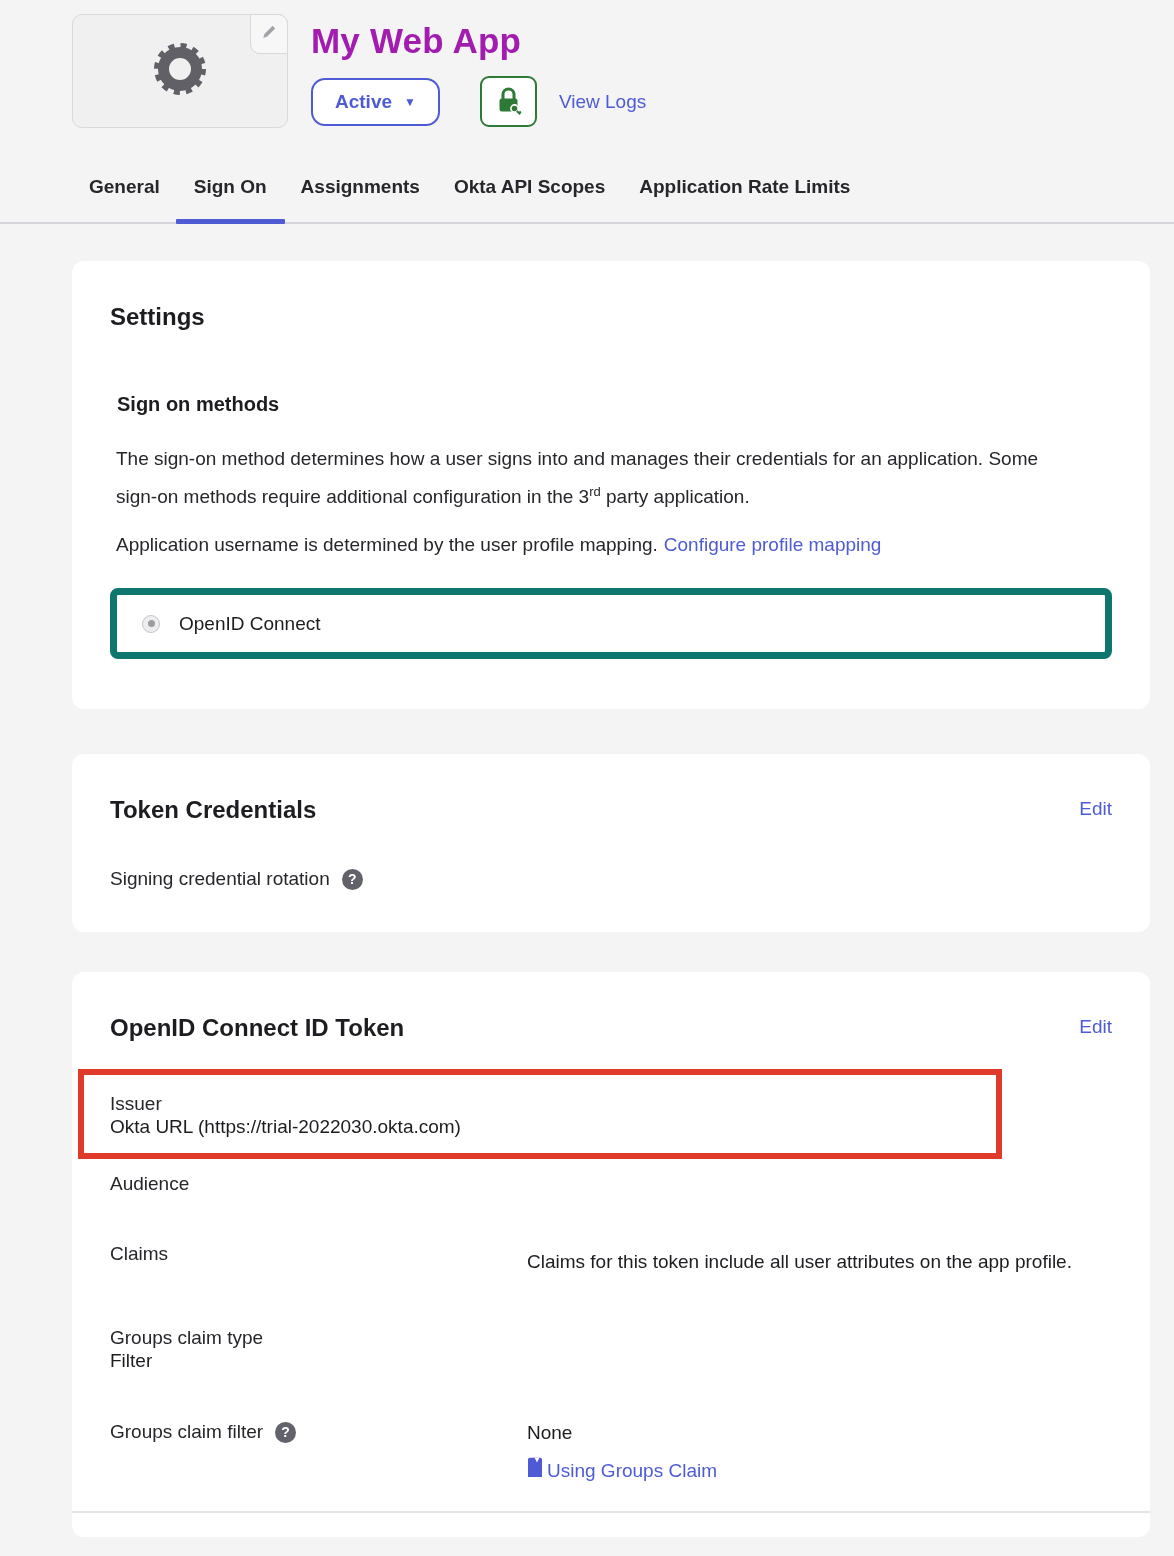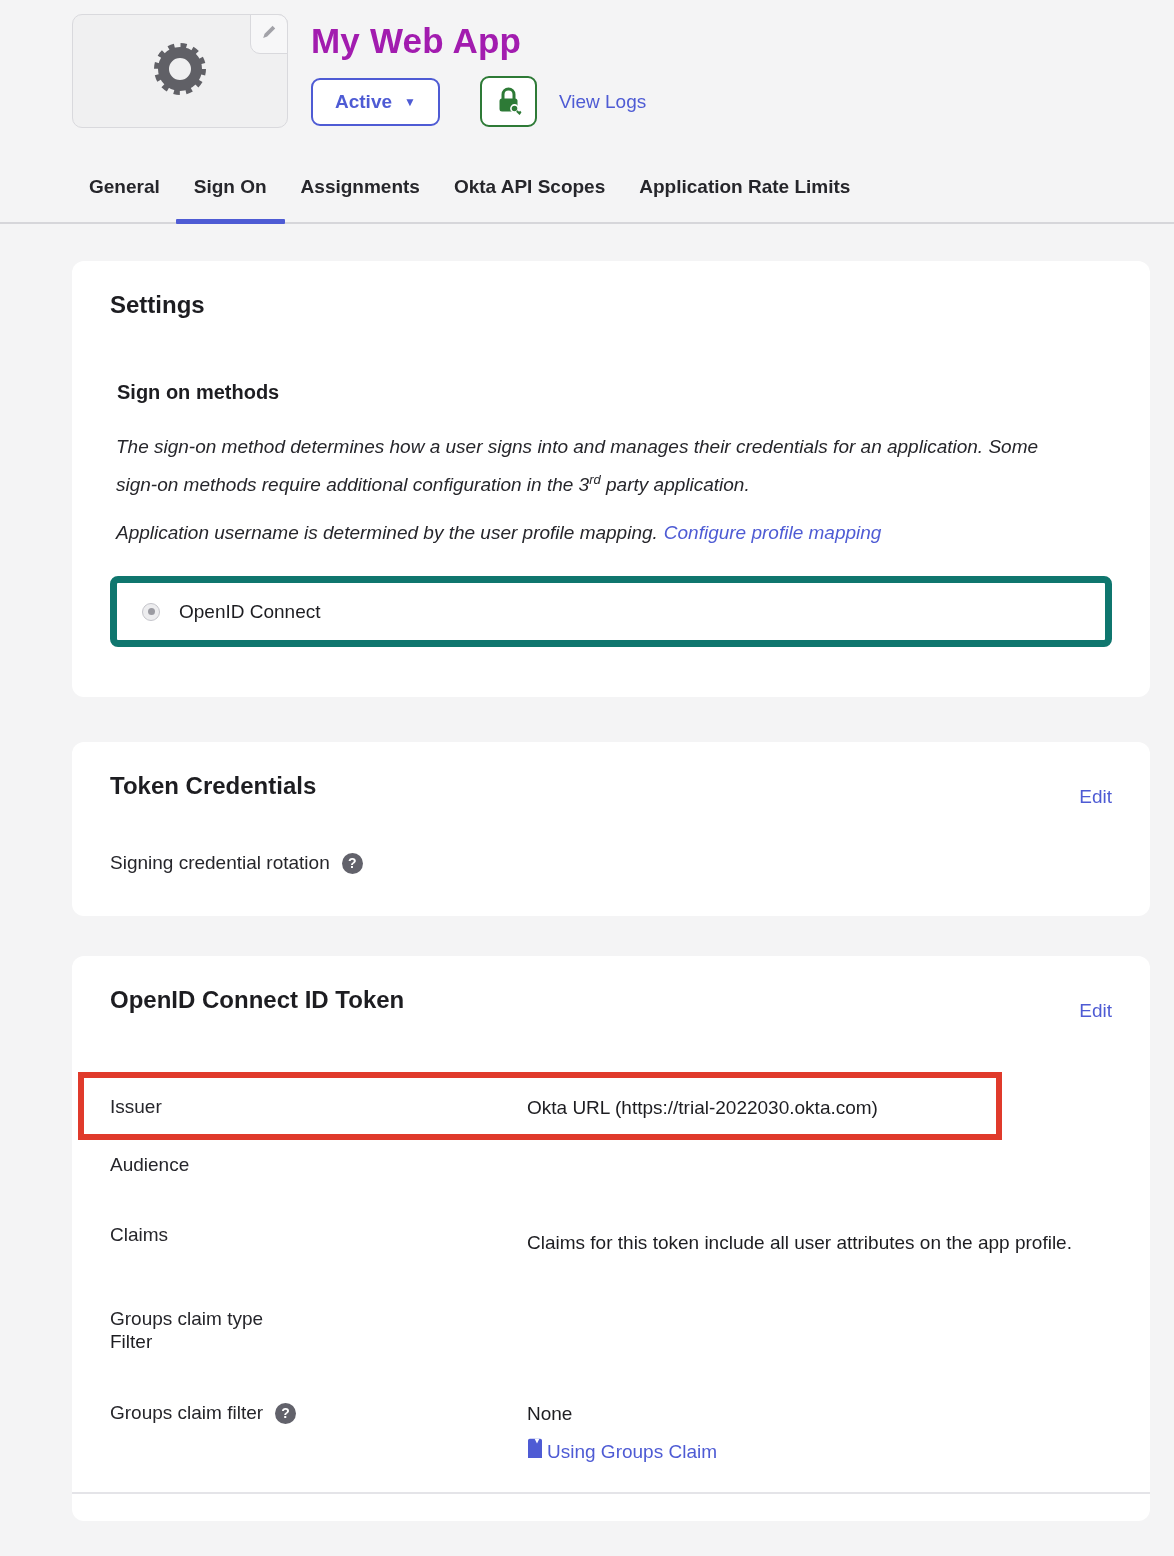--- a/index.html
+++ b/index.html
@@ -23,21 +23,21 @@
     background:#f7f7f8; border:1px solid #d9d9dd;
     border-radius:0 10px 0 10px;
     display:flex; align-items:center; justify-content:center;
   }
   .app-header-right { margin-left:23px; padding-top:7px; }
   .app-title { font-size:35px; font-weight:700; color:#a21caf; letter-spacing:.2px; }
   .header-actions { display:flex; align-items:center; margin-top:15px; }
   .status-btn {
     display:flex; align-items:center; gap:12px;
     height:48px; padding:0 22px; background:#fff;
-    border:2px solid #4e5bd4; border-radius:9px;
+    border:2px solid #4e5bd4; border-radius:14px;
     color:#4e5bd4; font-size:19px; font-weight:700; cursor:pointer;
     font-family:inherit;
   }
   .status-caret { font-size:12px; line-height:1; }
   .lock-btn {
     width:57px; height:51px; margin-left:40px;
     background:#fff; border:2px solid #2d7a36; border-radius:9px;
     display:flex; align-items:center; justify-content:center; cursor:pointer;
   }
   .view-logs { margin-left:22px; font-size:19px; color:#4e5bd4; text-decoration:none; cursor:pointer; }
@@ -56,25 +56,25 @@
   }
   
   .card {
     width:1078px; margin-left:72px; background:#fff; border-radius:12px;
     padding:30px 38px 50px 38px;
   }
   .card-settings { margin-top:37px; }
   .card-token    { margin-top:45px; padding-bottom:42px; }
   .card-idtoken  { margin-top:40px; min-height:565px; padding-bottom:0; }
   .card-head { display:flex; justify-content:space-between; align-items:flex-start; }
-  .card-title { font-size:24px; font-weight:700; color:#1d1d21; }
+  .card-title { font-size:24px; font-weight:700; color:#1d1d21; margin-top:12px; }
   .edit-link { font-size:19px; color:#4e5bd4; text-decoration:none; cursor:pointer; margin-top:14px; }
   
   .section-title { font-size:20px; font-weight:700; margin:62px 0 0 7px; }
-  .desc { font-size:19px; line-height:33px; color:#26262b; max-width:940px; margin:26px 0 0 6px;font-style:italic; }
+  .desc { font-size:19px; line-height:33px; color:#26262b; max-width:940px; margin:26px 0 0 6px; }
   .desc sup { font-size:13px; }
   .desc-2 { margin-top:15px; }
   .inline-link { color:#4e5bd4; text-decoration:none; cursor:pointer; margin-left:6px; }
   .method-box {
     margin-top:27px; height:71px; width:100%;
     border:7px solid #0f766e; border-radius:8px;
     display:flex; align-items:center; padding-left:25px; gap:19px;
   }
   .radio {
     width:18px; height:18px; border-radius:50%;
@@ -89,21 +89,21 @@
   .row-value { flex:1; color:#1d1d21; line-height:38px; max-width:595px; }
   .row-value-tight { line-height:24px; }
   .help-icon {
     display:inline-flex; width:21px; height:21px; border-radius:50%;
     background:#62626b; color:#fff; font-size:14px; font-weight:700;
     align-items:center; justify-content:center; margin-left:12px; cursor:pointer;
     flex-shrink:0;
   }
   .tc-row { margin-top:44px; }
   
-  .row-issuer { margin-top:74px; position:relative; }
+  .row-issuer { margin-top:51px; position:relative;flex-direction:column; }
   .row-issuer::before {
     content:""; position:absolute; left:-32px; right:110px; top:-24px; bottom:-20px;
     border:6px solid #e03a2b; pointer-events:none; z-index:5;
   }
   .row-audience { margin-top:34px; }
   .row-claims { margin-top:48px; }
   .row-gtype { margin-top:46px;flex-direction:column; }
   .row-gfilter { margin-top:48px; }
   .groups-link-row {
     display:flex; align-items:center; gap:4px; margin-top:12px;

